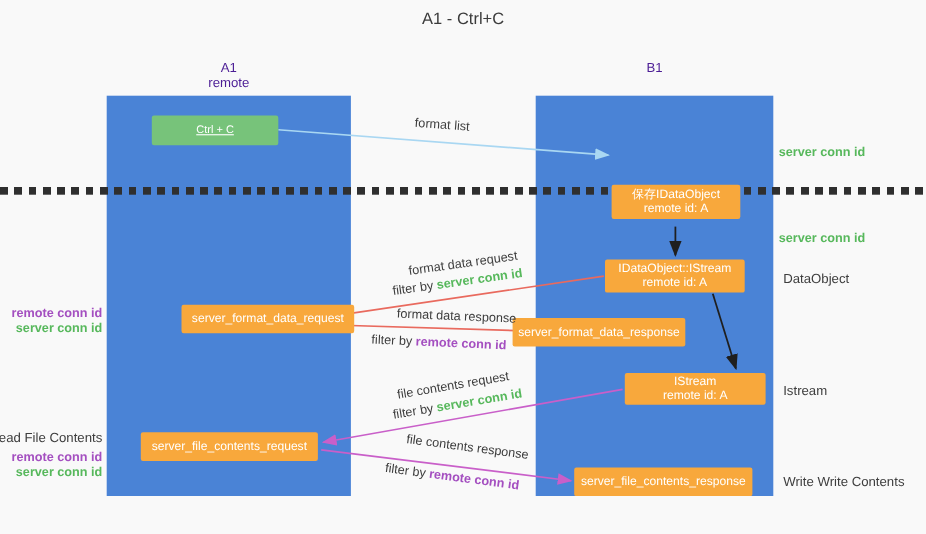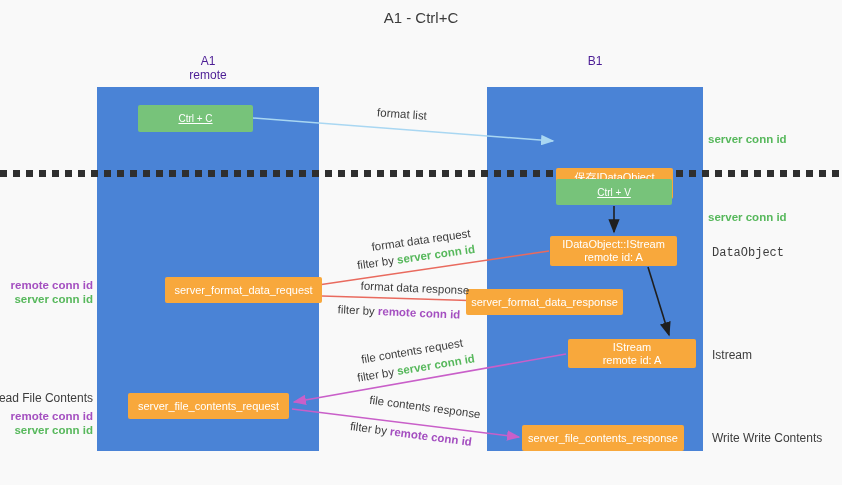--- a/index.html
+++ b/index.html
@@ -105,23 +105,20 @@
 
   <div class="box green b-ctrl-c">
     <div>Ctrl + C</div>
   </div>
 
   <div class="box orange b-saveobj">
     <div>保存IDataObject</div>
     <div>remote id: A</div>
   </div>
 
-  <div class="box green b-ctrl-v">
-    <div>Ctrl + V</div>
-  </div>
 
   <div class="box orange b-getdata">
     <div>IDataObject::IStream</div>
     <div>remote id: A</div>
   </div>
 
   <div class="box orange b-fmt-req">
     <div>server_format_data_request</div>
   </div>
 
@@ -137,21 +134,21 @@
   <div class="box orange b-file-req">
     <div>server_file_contents_request</div>
   </div>
 
   <div class="box orange b-file-resp">
     <div>server_file_contents_response</div>
   </div>
 
   <div class="lbl bold-green" style="left:708px; top:133px;">server conn id</div>
   <div class="lbl bold-green" style="left:708px; top:211px;">server conn id</div>
-  <div class="lbl" style="left:712px; top:246px;font-family:Liberation Mono, monospace;">DataObject</div>
+  <div class="lbl" style="left:712px; top:246px;">DataObject</div>
   <div class="lbl" style="left:712px; top:348px;">Istream</div>
   <div class="lbl" style="left:712px; top:431px;">Write Write Contents</div>
 
   <div class="left-stack" style="top:278px;">
     <div class="remote">remote conn id</div>
     <div class="server">server conn id</div>
   </div>
   <div class="lbl" style="right:749px; top:391px;">Read File Contents</div>
   <div class="left-stack" style="top:409px;">
     <div class="remote">remote conn id</div>

